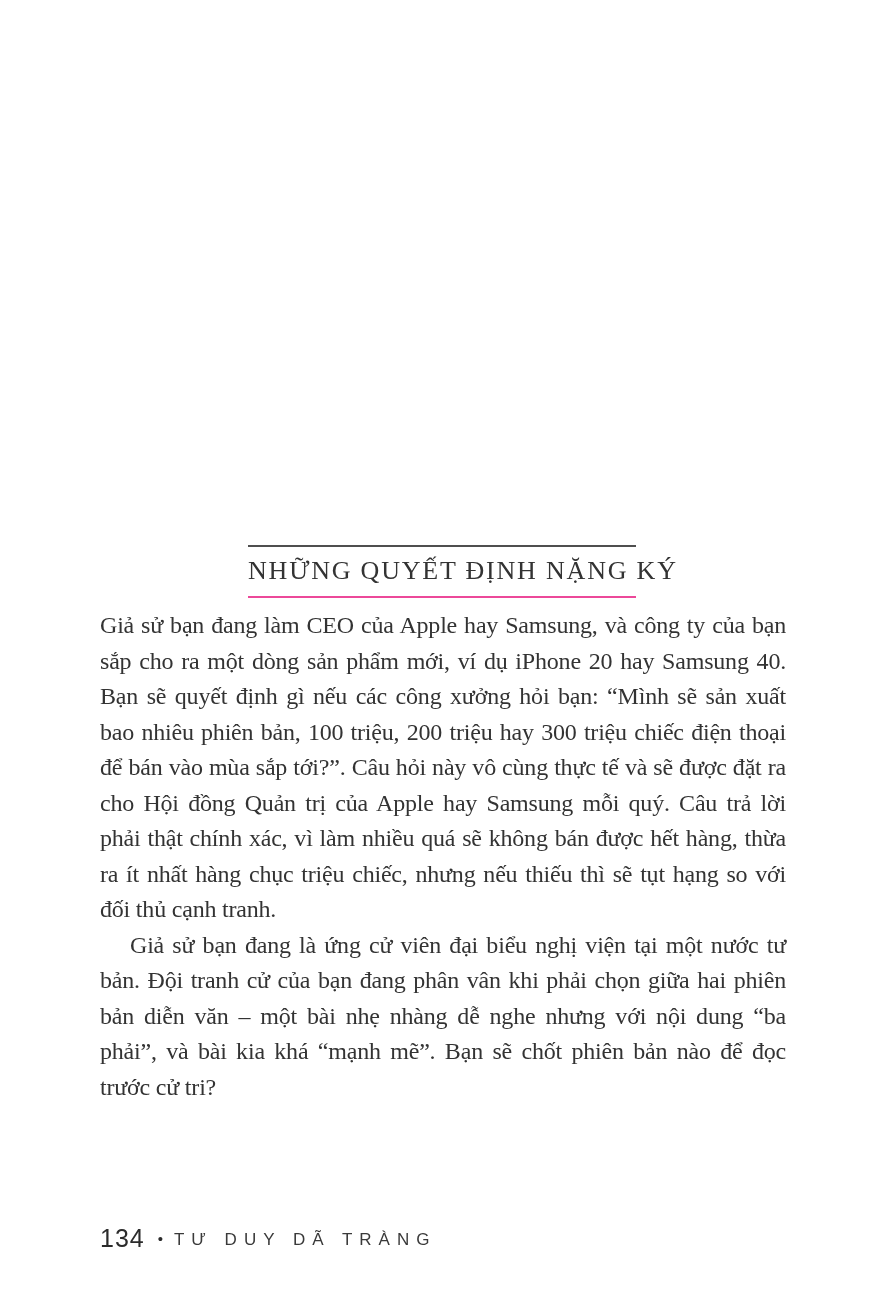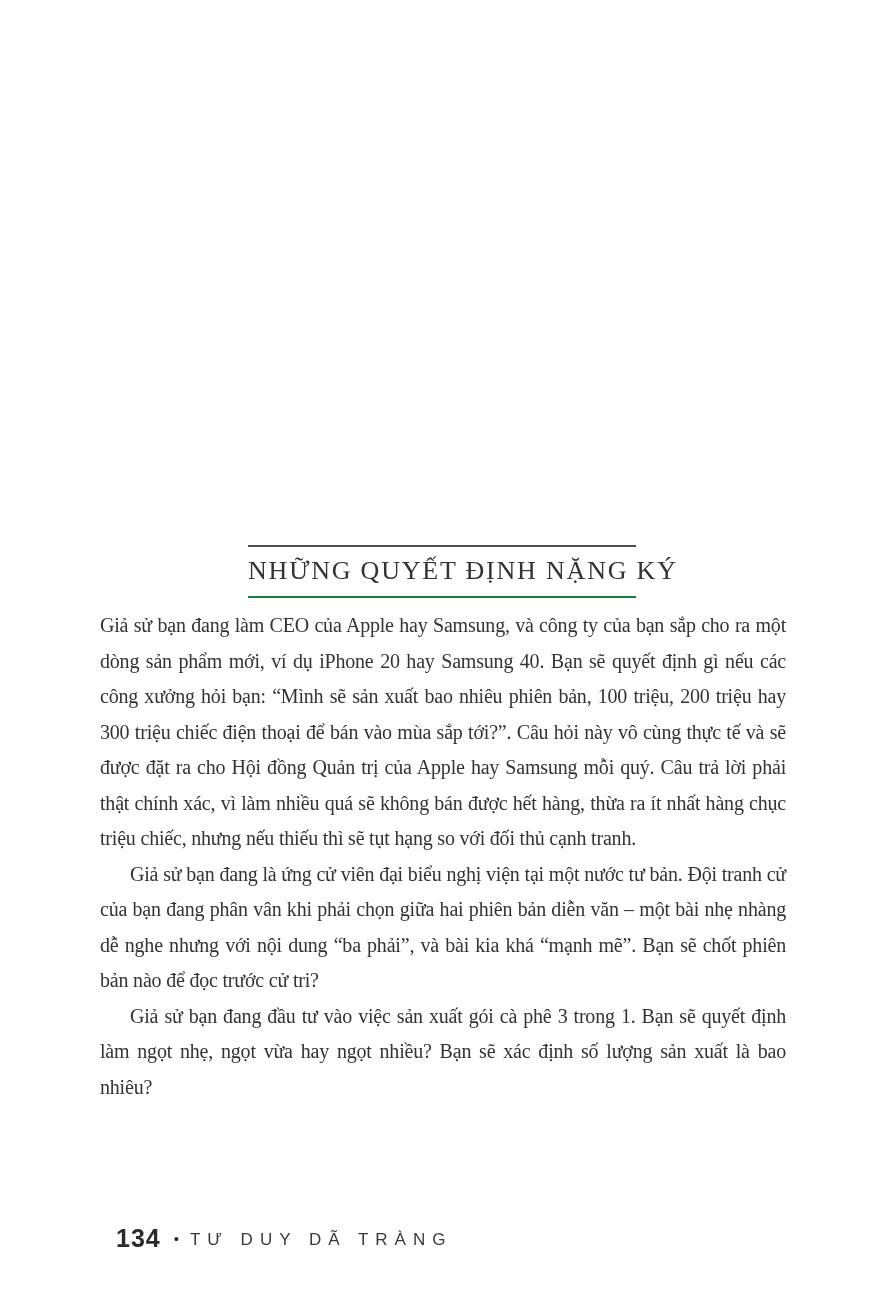--- a/index.html
+++ b/index.html
@@ -14,38 +14,38 @@
     background: #ffffff;
     overflow: hidden;
     font-family: "Liberation Serif", serif;
   }
   .chapter-title-block {
     position: absolute;
     left: 248px;
     top: 545px;
     width: 388px;
     border-top: 2px solid #4f4f4f;
-    border-bottom: 2px solid #15803d;
+    border-bottom: 2px solid #ec4899;
     padding: 8px 0 9px 0;
     text-align: center;
   }
   .chapter-title {
     font-size: 26px;
     line-height: 32px;
     letter-spacing: 1.8px;
     color: #333333;
     white-space: nowrap;
   }
   .body-text {
     position: absolute;
     left: 100px;
     top: 608px;
     width: 686px;
     color: #333333;
-    font-size: 20px;
+    font-size: 24px;
     line-height: 35.5px;
     letter-spacing: -0.2px;
     text-align: justify;
   }
   .body-text p {
     margin: 0;
     padding: 0;
   }
   .body-text p.indent {
     text-indent: 30px;
@@ -53,25 +53,24 @@
   .page-footer {
     position: absolute;
     left: 100px;
     top: 1224px;
     display: flex;
     align-items: center;
     font-family: "Liberation Sans", sans-serif;
     color: #333333;
   }
   .page-number {
-    font-weight: bold;
+    font-weight: normal;
     font-size: 25px;
     letter-spacing: 1px;
     color: #2b2b2b;
-    margin-left: 16px;
   }
   .bullet-separator {
     font-size: 15px;
     margin: 0 11px 0 13px;
     color: #2b2b2b;
   }
   .book-title {
     font-size: 17px;
     letter-spacing: 7px;
     color: #3a3a3a;
@@ -84,21 +83,20 @@
 
 <div class="page">
 
   <div class="chapter-title-block">
     <div class="chapter-title">NHỮNG QUYẾT ĐỊNH NẶNG KÝ</div>
   </div>
 
   <div class="body-text">
     <p class="para">Giả sử bạn đang làm CEO của Apple hay Samsung, và công ty của bạn sắp cho ra một dòng sản phẩm mới, ví dụ iPhone 20 hay Samsung 40. Bạn sẽ quyết định gì nếu các công xưởng hỏi bạn: “Mình sẽ sản xuất bao nhiêu phiên bản, 100 triệu, 200 triệu hay 300 triệu chiếc điện thoại để bán vào mùa sắp tới?”. Câu hỏi này vô cùng thực tế và sẽ được đặt ra cho Hội đồng Quản trị của Apple hay Samsung mỗi quý. Câu trả lời phải thật chính xác, vì làm nhiều quá sẽ không bán được hết hàng, thừa ra ít nhất hàng chục triệu chiếc, nhưng nếu thiếu thì sẽ tụt hạng so với đối thủ cạnh tranh.</p>
     <p class="para indent">Giả sử bạn đang là ứng cử viên đại biểu nghị viện tại một nước tư bản. Đội tranh cử của bạn đang phân vân khi phải chọn giữa hai phiên bản diễn văn – một bài nhẹ nhàng dễ nghe nhưng với nội dung “ba phải”, và bài kia khá “mạnh mẽ”. Bạn sẽ chốt phiên bản nào để đọc trước cử tri?</p>
-    <p class="para indent">Giả sử bạn đang đầu tư vào việc sản xuất gói cà phê 3 trong 1. Bạn sẽ quyết định làm ngọt nhẹ, ngọt vừa hay ngọt nhiều? Bạn sẽ xác định số lượng sản xuất là bao nhiêu?</p>
   </div>
 
   <div class="page-footer">
     <span class="page-number">134</span>
     <span class="bullet-separator">•</span>
     <span class="book-title">TƯ DUY DÃ TRÀNG</span>
   </div>
 
 </div>
 

